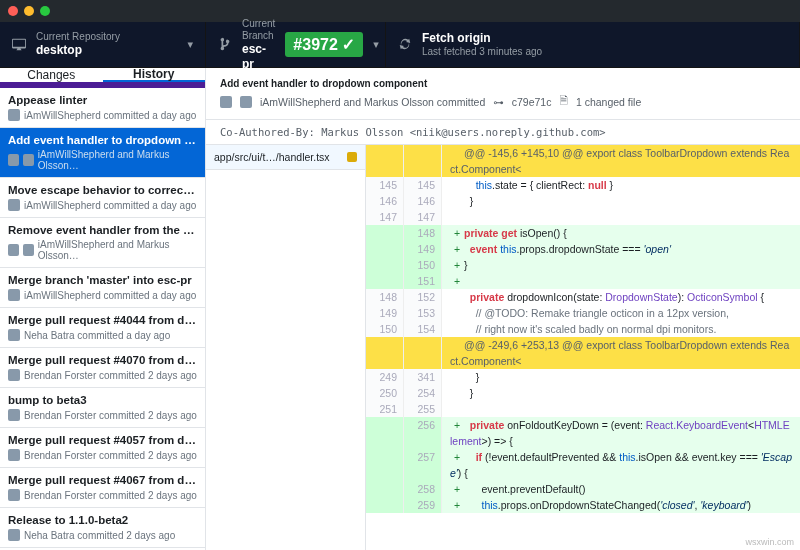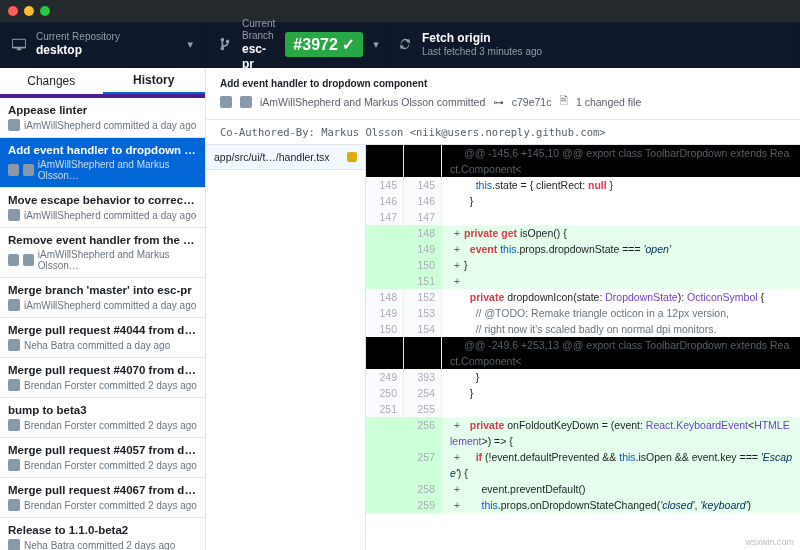--- a/index.html
+++ b/index.html
@@ -8,21 +8,21 @@
 .wdot { width: 10px; height: 10px; border-radius: 50%; }
 .toolbar { height: 46px; background: #0f172a; display: flex; align-items: stretch; color: #e1e4e8; border-bottom: 1px solid #141414; }
 .tsec { display: flex; align-items: center; padding: 0 12px; border-right: 1px solid #141414; gap: 10px; min-width: 0; }
 .tsec.repo { width: 206px; }
 .tlabel { font-size: 10px; color: #959da5; line-height: 1.2; }
 .tvalue { font-size: 12px; font-weight: 700; color: #fff; line-height: 1.2; }
 .chev { margin-left: auto; color: #959da5; }
 .prbadge { background: #28a745; color: #fff; font-weight: 600; padding: 3px 8px; border-radius: 3px; font-size: 16px; display: flex; align-items: center; gap: 4px; }
 .main { display: flex; height: calc(100% - 68px); }
 .sidebar { width: 206px; border-right: 1px solid #e1e4e8; display: flex; flex-direction: column; overflow: hidden; }
-.tabs { display: flex; height: 30px; border-bottom: 4px solid #4c1d95; }
+.tabs { display: flex; height: 20px; border-bottom: 6px solid #4c1d95; }
 .tab { flex: 1; display: flex; align-items: center; justify-content: center; font-size: 12px; cursor: pointer; }
 .tab.active { font-weight: 600; border-bottom: 2px solid #0366d6; }
 .commits { flex: 1; overflow-y: auto; }
 .commit { padding: 6px 8px; border-bottom: 1px solid #e1e4e8; cursor: pointer; }
 .commit.sel { background: #0366d6; color: #fff; }
 .ctitle { font-size: 11.5px; font-weight: 600; white-space: nowrap; overflow: hidden; text-overflow: ellipsis; margin-bottom: 3px; }
 .cmeta { font-size: 10px; color: #6a737d; display: flex; align-items: center; gap: 4px; }
 .commit.sel .cmeta { color: #cde; }
 .avatar { width: 12px; height: 12px; border-radius: 2px; background: #8899aa; display: inline-block; }
 .content { flex: 1; display: flex; flex-direction: column; overflow: hidden; }
@@ -32,21 +32,21 @@
 .coauth { padding: 6px 14px; font-family: Menlo, Consolas, monospace; font-size: 10.5px; color: #586069; border-bottom: 1px solid #e1e4e8; }
 .diffwrap { flex: 1; display: flex; overflow: hidden; }
 .filelist { width: 160px; border-right: 1px solid #e1e4e8; }
 .fileitem { padding: 6px 8px; font-size: 10.5px; background: #f1f8ff; border-bottom: 1px solid #e1e4e8; white-space: nowrap; overflow: hidden; text-overflow: ellipsis; display: flex; align-items: center; gap: 6px; }
 .modbox { width: 10px; height: 10px; background: #dbab09; border-radius: 2px; margin-left: auto; flex-shrink: 0; }
 .diff { flex: 1; overflow: auto; font-family: Menlo, Consolas, monospace; font-size: 10.5px; }
 .drow { display: flex; min-height: 16px; line-height: 16px; white-space: pre-wrap; word-break: break-all; }
 .ln { width: 38px; text-align: right; padding-right: 6px; color: #aab; background: #fafbfc; border-right: 1px solid #eee; flex-shrink: 0; }
 .drow.add .ln { background: #cdffd8; }
 .drow.add .code { background: #e6ffed; }
-.drow.hunk .code, .drow.hunk .ln { background: #000000; color: #586069; }
+.drow.hunk .code, .drow.hunk .ln { background: #fde047; color: #586069; }
 .code { flex: 1; padding: 0 8px; }
 .sign { width: 14px; display: inline-block; text-align: center; color: #22863a; }
 .k-this { color: #005cc5; }
 .k-kw { color: #d73a49; font-weight: bold; }
 .k-str { color: #032f62; font-style: italic; }
 .k-type { color: #6f42c1; }
 .k-com { color: #6a737d; }
 .watermark { position: absolute; right: 6px; bottom: 3px; font-size: 9px; color: #bbb; }
 </style>
 </head>
@@ -216,21 +216,21 @@
           <div class="drow ctx"><div class="ln">146</div><div class="ln">146</div><div class="code"><span class="sign"> </span>  }</div></div>
           <div class="drow ctx"><div class="ln">147</div><div class="ln">147</div><div class="code"><span class="sign"> </span></div></div>
           <div class="drow add"><div class="ln"></div><div class="ln">148</div><div class="code"><span class="sign">+</span><span class="k-kw">private</span> <span class="k-kw">get</span> isOpen() {</div></div>
           <div class="drow add"><div class="ln"></div><div class="ln">149</div><div class="code"><span class="sign">+</span>  <span class="k-kw">event</span> <span class="k-this">this</span>.props.dropdownState === <span class="k-str">'open'</span></div></div>
           <div class="drow add"><div class="ln"></div><div class="ln">150</div><div class="code"><span class="sign">+</span>}</div></div>
           <div class="drow add"><div class="ln"></div><div class="ln">151</div><div class="code"><span class="sign">+</span></div></div>
           <div class="drow ctx"><div class="ln">148</div><div class="ln">152</div><div class="code"><span class="sign"> </span>  <span class="k-kw">private</span> dropdownIcon(state: <span class="k-type">DropdownState</span>): <span class="k-type">OcticonSymbol</span> {</div></div>
           <div class="drow ctx"><div class="ln">149</div><div class="ln">153</div><div class="code"><span class="sign"> </span>    <span class="k-com">// @TODO: Remake triangle octicon in a 12px version,</span></div></div>
           <div class="drow ctx"><div class="ln">150</div><div class="ln">154</div><div class="code"><span class="sign"> </span>    <span class="k-com">// right now it's scaled badly on normal dpi monitors.</span></div></div>
           <div class="drow hunk"><div class="ln"></div><div class="ln"></div><div class="code"><span class="sign"> </span>@@ -249,6 +253,13 @@ export class ToolbarDropdown extends React.Component&lt;</div></div>
-          <div class="drow ctx"><div class="ln">249</div><div class="ln">393</div><div class="code"><span class="sign"> </span>    }</div></div>
+          <div class="drow ctx"><div class="ln">249</div><div class="ln">341</div><div class="code"><span class="sign"> </span>    }</div></div>
           <div class="drow ctx"><div class="ln">250</div><div class="ln">254</div><div class="code"><span class="sign"> </span>  }</div></div>
           <div class="drow ctx"><div class="ln">251</div><div class="ln">255</div><div class="code"><span class="sign"> </span></div></div>
           <div class="drow add"><div class="ln"></div><div class="ln">256</div><div class="code"><span class="sign">+</span>  <span class="k-kw">private</span> onFoldoutKeyDown = (event: <span class="k-type">React.KeyboardEvent</span>&lt;<span class="k-type">HTMLElement</span>&gt;) =&gt; {</div></div>
           <div class="drow add"><div class="ln"></div><div class="ln">257</div><div class="code"><span class="sign">+</span>    <span class="k-kw">if</span> (!event.defaultPrevented &amp;&amp; <span class="k-this">this</span>.isOpen &amp;&amp; event.key === <span class="k-str">'Escape'</span>) {</div></div>
           <div class="drow add"><div class="ln"></div><div class="ln">258</div><div class="code"><span class="sign">+</span>      event.preventDefault()</div></div>
           <div class="drow add"><div class="ln"></div><div class="ln">259</div><div class="code"><span class="sign">+</span>      <span class="k-this">this</span>.props.onDropdownStateChanged(<span class="k-str">'closed'</span>, <span class="k-str">'keyboard'</span>)</div></div>
         </div>
     </div>
   </div>
 </div>

